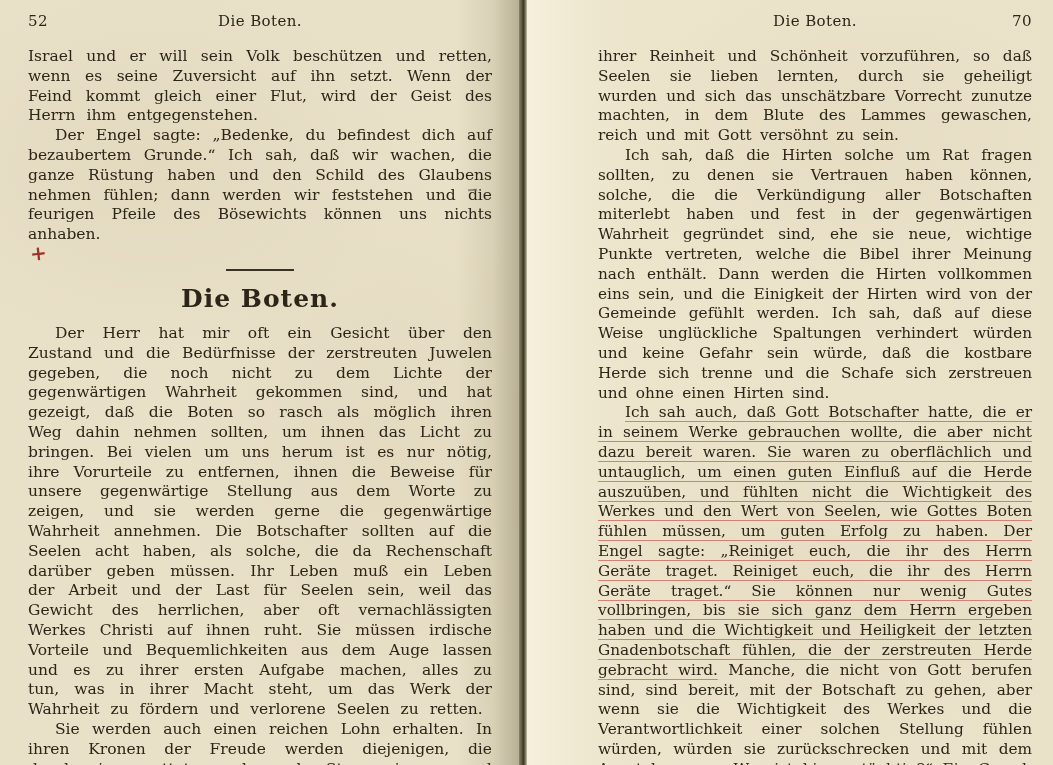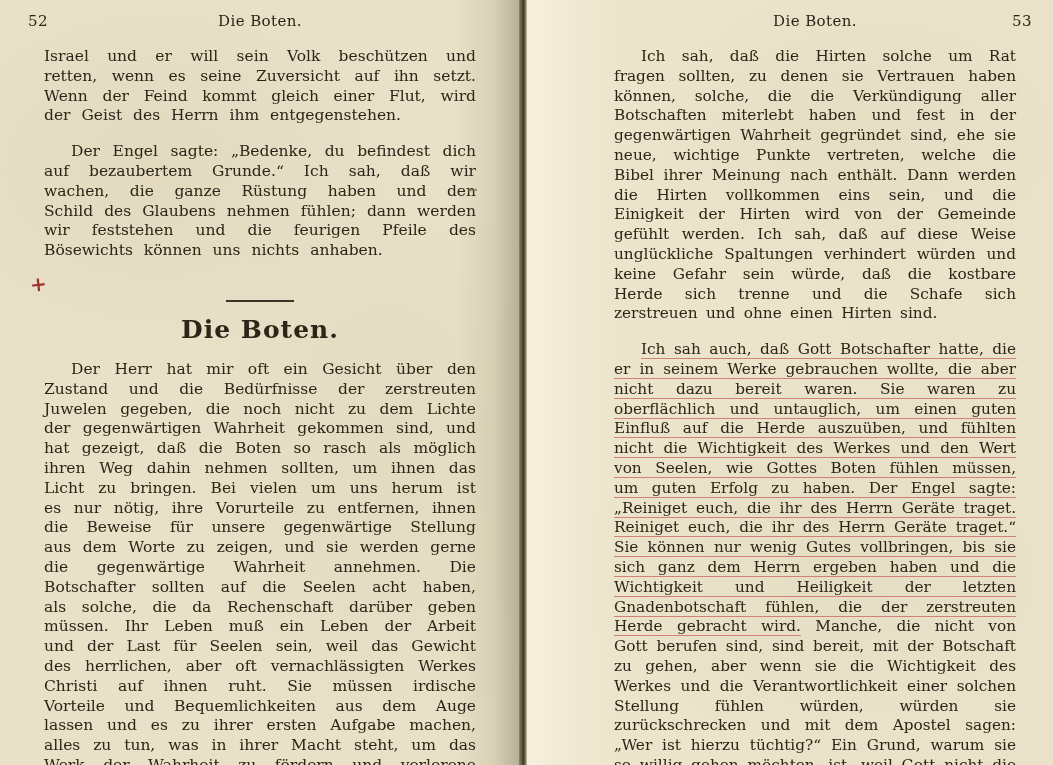--- a/index.html
+++ b/index.html
@@ -39,21 +39,21 @@
   .running-head{
     display:grid;grid-template-columns:44px 1fr 44px;align-items:baseline;
     font-size:15px;letter-spacing:.4px;margin-bottom:17px;
   }
   .running-title{text-align:center;}
   .folio{font-size:15px;}
   .page-left  .folio{text-align:left;}
   .page-right .folio{text-align:right;}
   
   .bodytext p{
-    margin:16px;text-align:justify;
+    margin:0;text-align:justify;
     font-size:15.5px;line-height:19.8px;word-spacing:6px;
   }
   .page-right .bodytext p{font-size:15.3px;word-spacing:3.5px;}
   p.indent{text-indent:27px;}
   
   .annotation-cross{
     display:block;height:16px;margin:1px 0 0 2px;
     color:#9e3128;font-size:20px;line-height:16px;font-weight:bold;
     transform:rotate(-6deg);transform-origin:left center;
   }
@@ -106,22 +106,23 @@
 
     <div class="margin-dash"></div>
   </div>
 
   <div class="gutter"></div>
 
   <div class="page page-right">
     <div class="running-head">
       <div></div>
       <div class="running-title">Die Boten.</div>
-      <div class="folio">53</div>
+      <div class="folio">70</div>
     </div>
 
     <div class="bodytext">
+      <p>ihrer Reinheit und Schönheit vorzuführen, so daß Seelen sie lieben lernten, durch sie geheiligt wurden und sich das unschätzbare Vorrecht zunutze machten, in dem Blute des Lammes gewaschen, reich und mit Gott versöhnt zu sein.</p>
       <p class="indent">Ich sah, daß die Hirten solche um Rat fragen sollten, zu denen sie Vertrauen haben können, solche, die die Verkündigung aller Botschaften miterlebt haben und fest in der gegenwärtigen Wahrheit gegründet sind, ehe sie neue, wichtige Punkte vertreten, welche die Bibel ihrer Meinung nach enthält. Dann werden die Hirten vollkommen eins sein, und die Einigkeit der Hirten wird von der Gemeinde gefühlt werden. Ich sah, daß auf diese Weise unglückliche Spaltungen verhindert würden und keine Gefahr sein würde, daß die kostbare Herde sich trenne und die Schafe sich zerstreuen und ohne einen Hirten sind.</p>
       <p class="indent"><span class="red-underline">Ich sah auch, daß Gott Botschafter hatte, die er in seinem Werke gebrauchen wollte, die aber nicht dazu bereit waren. Sie waren zu oberflächlich und untauglich, um einen guten Einfluß auf die Herde auszuüben, und fühlten nicht die Wichtigkeit des Werkes und den Wert von Seelen, wie Gottes Boten fühlen müssen, um guten Erfolg zu haben. Der Engel sagte: „Reiniget euch, die ihr des Herrn Geräte traget. Reiniget euch, die ihr des Herrn Geräte traget.“ Sie können nur wenig Gutes vollbringen, bis sie sich ganz dem Herrn ergeben haben und die Wichtigkeit und Heiligkeit der letzten Gnadenbotschaft fühlen, die der zerstreuten Herde gebracht wird.</span><span> Manche, die nicht von Gott berufen sind, sind bereit, mit der Botschaft zu gehen, aber wenn sie die Wichtigkeit des Werkes und die Verantwortlichkeit einer solchen Stellung fühlen würden, würden sie zurückschrecken und mit dem Apostel sagen: „Wer ist hierzu tüchtig?“ Ein Grund, warum sie so willig gehen möchten, ist, weil Gott nicht die Last des Werkes auf sie gelegt hat. Nicht alle, die die erste und zweite Engelsbotschaft verkündigt haben, sollen auch die dritte verkündigen, selbst wenn sie sie vollständig an=</span></p>
     </div>
   </div>
 
 </div>
 
 </body></html>

